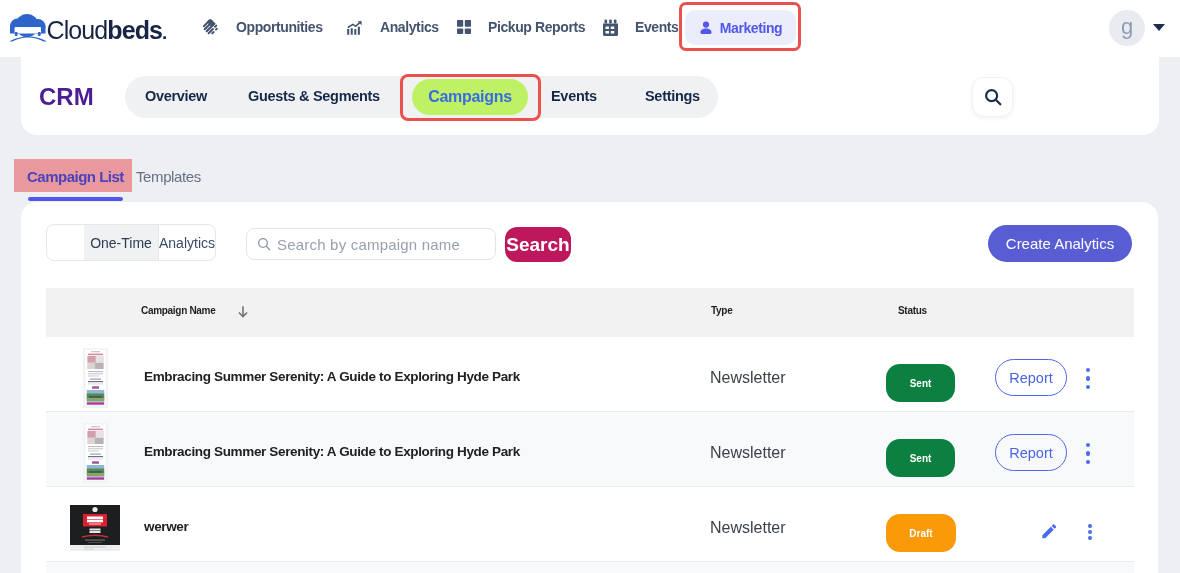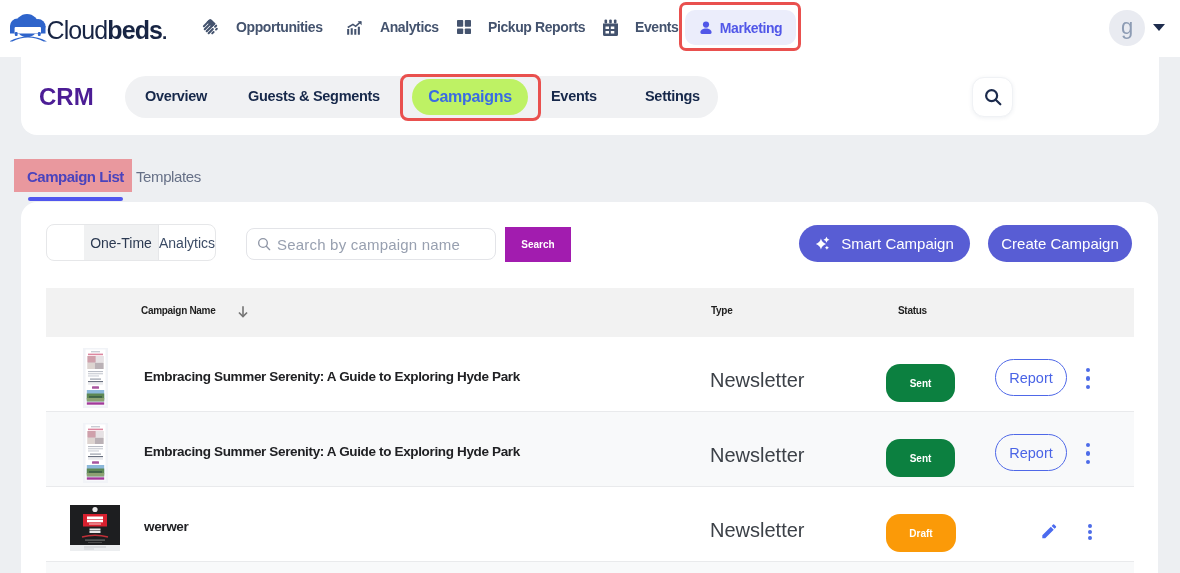--- a/index.html
+++ b/index.html
@@ -46,38 +46,38 @@
   #card { left:21px; top:202px; width:1137px; height:371px; background:#ffffff; border-radius:16px 16px 0 0; }
 
   
   #seg { position:absolute; left:25px; top:22px; width:170px; height:37px; border:1px solid #e6e7e9; border-radius:8px;
          display:flex; overflow:hidden; background:#fff;padding-left:37px; }
   #seg .s1 { width:81px; background:#f0f1f2; border-right:1px solid #e6e7e9; display:flex; align-items:center; justify-content:center;
              color:#2c3a52; font-size:14px; font-weight:500;}
   #seg .s2 { flex:1; display:flex; align-items:center; justify-content:center; color:#3c4c66; font-size:14px; font-weight:500;}
   #sinput { position:absolute; left:225px; top:26px; width:250px; height:32px; border:1px solid #e3e4e8; border-radius:8px;
             display:flex; align-items:center; padding-left:9px; gap:5px; color:#98a0b0; font-size:15px; letter-spacing:0.2px; }
-  #searchgo { position:absolute; left:484px; top:25px; width:66px; height:35px; background:#a21caf; border-radius:0;
-              color:#fff; font-size:10px; font-weight:700; display:flex; align-items:center; justify-content:center; }
+  #searchgo { position:absolute; left:484px; top:25px; width:66px; height:35px; background:#be185d; border-radius:12px;
+              color:#fff; font-size:19px; font-weight:700; display:flex; align-items:center; justify-content:center; }
   #statuses { position:absolute; left:569px; top:25px; width:124px; height:35px; border:1px solid #d8dade; border-radius:5px;
               background:#fff; display:flex; align-items:center; color:#23272f; font-size:14.5px; padding-left:16px; }
   #statuses svg { position:absolute; right:10px; top:12px; }
   .pbtn { position:absolute; top:23px; height:37px; background:#585dd4; border-radius:19px; color:#fff;
           display:flex; align-items:center; justify-content:center; font-size:15px; }
   #smartc { left:778px; width:171px; gap:9px; }
   #createc { left:967px; width:144px; }
 
   
   #thead { position:absolute; left:25px; top:86px; width:1088px; height:49px; background:#f2f2f2; }
   .th { position:absolute; top:17px; font-size:10px; font-weight:700; letter-spacing:-0.3px; color:#1f1f1f; }
   .row { position:absolute; left:0px; width:1137px; height:75px; }
   .rowstripe { position:absolute; left:25px; top:0; width:1088px; height:75px; background:#f8f9fa; }
   .rowinner { position:absolute; left:25px; top:74px; width:1088px; height:1px; background:#e9eaec;}
   .rtitle { position:absolute; left:123px; top:32px; font-size:13.5px; font-weight:700; letter-spacing:-0.35px; color:#202124; }
-  .rtype { position:absolute; left:689px; top:32px; font-size:20px; color:#3c4148; }
+  .rtype { position:absolute; left:689px; top:32px; font-size:16px; color:#3c4148; }
   .badge { position:absolute; left:865px; top:27px; width:69px; height:38px; border-radius:14px; color:#fff;
            font-size:10px; font-weight:700; display:flex; align-items:center; justify-content:center;text-align:right; }
   .report { position:absolute; left:974px; top:22px; width:72px; height:37px; border:1px solid #4f68e8; border-radius:19px;
             color:#4a64e6; font-size:14.5px; display:flex; align-items:center; justify-content:center; }
   .kebab { position:absolute; left:1062px; top:31px; width:10px; height:24px; }
   .kebab i { position:absolute; left:2.8px; width:4.4px; height:4.4px; border-radius:50%; background:#4d6ce8; }
 </style>
 </head>
 <body>
 
@@ -183,29 +183,21 @@
       <div class="s2">Analytics</div>
     </div>
   <div id="sinput">
     <svg width="16" height="16" viewBox="0 0 24 24" fill="none" stroke="#8e95a5" stroke-width="2" stroke-linecap="round">
       <circle cx="10.5" cy="10.5" r="6.5"></circle>
         <line x1="15.5" y1="15.5" x2="20.5" y2="20.5"></line>
     </svg>
     <span>Search by campaign name</span>
   </div>
   <div id="searchgo">Search</div>
-  <div class="pbtn" id="smartc">
-    <svg width="17" height="17" viewBox="0 0 20 20" fill="#ffffff">
-      <path d="M7 4 Q7.9 8.6 13 10.5 Q7.9 12.4 7 17 Q6.1 12.4 1 10.5 Q6.1 8.6 7 4 Z"></path>
-      <path d="M13.5 2 Q14.1 4.9 17 5.5 Q14.1 6.1 13.5 9 Q12.9 6.1 10 5.5 Q12.9 4.9 13.5 2 Z"></path>
-      <path d="M14 12.6 Q14.4 14.6 16.4 15 Q14.4 15.4 14 17.4 Q13.6 15.4 11.6 15 Q13.6 14.6 14 12.6 Z"></path>
-    </svg>
-    <span>Smart Campaign</span>
-  </div>
-  <div class="pbtn" id="createc">Create Campaign</div>
+  <div class="pbtn" id="createc">Create Analytics</div>
 
   <div id="thead">
     <span class="th" style="left:95px">Campaign Name</span>
     <svg class="abs" style="left:188px;top:15px" width="18" height="18" viewBox="0 0 20 20" fill="none" stroke="#757575" stroke-width="1.8">
       <line x1="10" y1="3.5" x2="10" y2="15"></line>
         <path d="M5.5 10.5 L10 15.2 L14.5 10.5"></path>
     </svg>
     <span class="th" style="left:665px">Type</span>
     <span class="th" style="left:852px">Status</span>
   </div>

